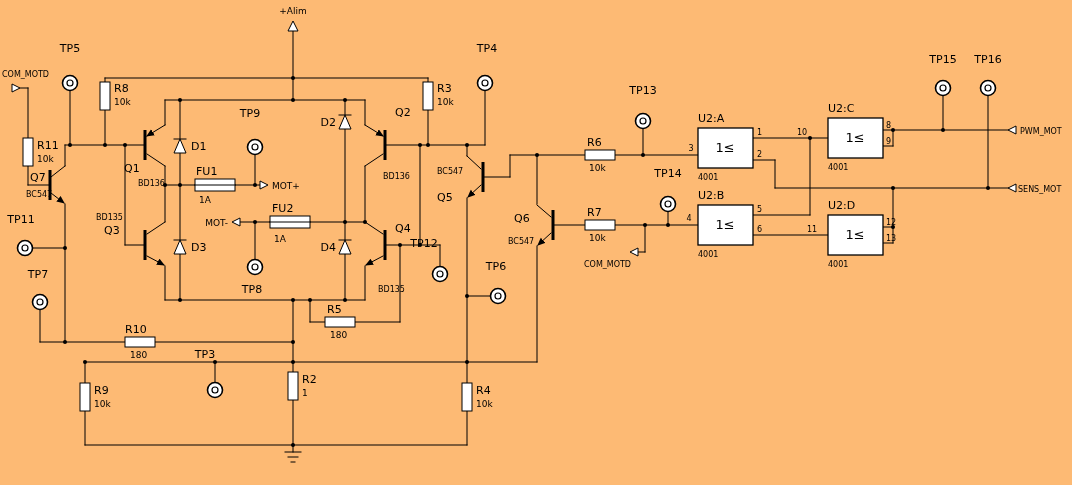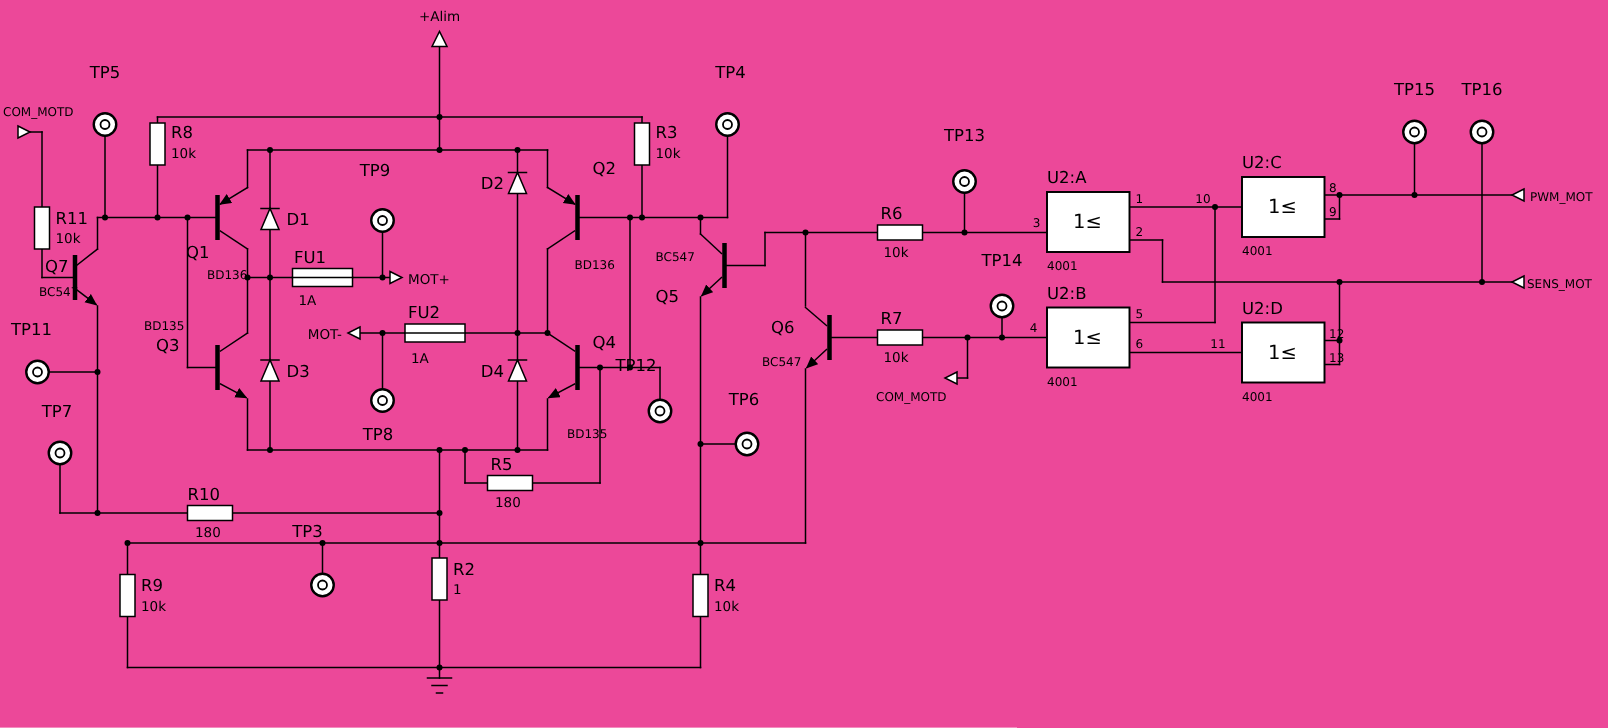--- a/index.html
+++ b/index.html
@@ -1,16 +1,16 @@
 <!DOCTYPE html>
 <html><head>
 <meta charset="utf-8">
 <style>
   html,body{margin:0;padding:0;background:#fff;}
-  .canvas{width:1072px;height:485px;background:#ec4899;}
+  .canvas{width:1072px;height:485px;background:#fdba74;}
   svg{font-family:"DejaVu Sans",sans-serif;}
   .w{stroke:#000;stroke-width:1;fill:none;stroke-linecap:square;}
   .bar{stroke:#000;stroke-width:3;fill:none;}
   .body{fill:#fff;stroke:#000;stroke-width:1;}
   .open{fill:#fff;stroke:#000;stroke-width:1;stroke-linejoin:miter;}
   .tri{fill:#fff;stroke:#000;stroke-width:1;}
   .dot{fill:#000;}
   .tp-o{fill:#fff;stroke:#000;stroke-width:1.6;}
   .tp-i{fill:#fff;stroke:#000;stroke-width:1.2;}
   .box{fill:#fff;stroke:#000;stroke-width:1.3;}

